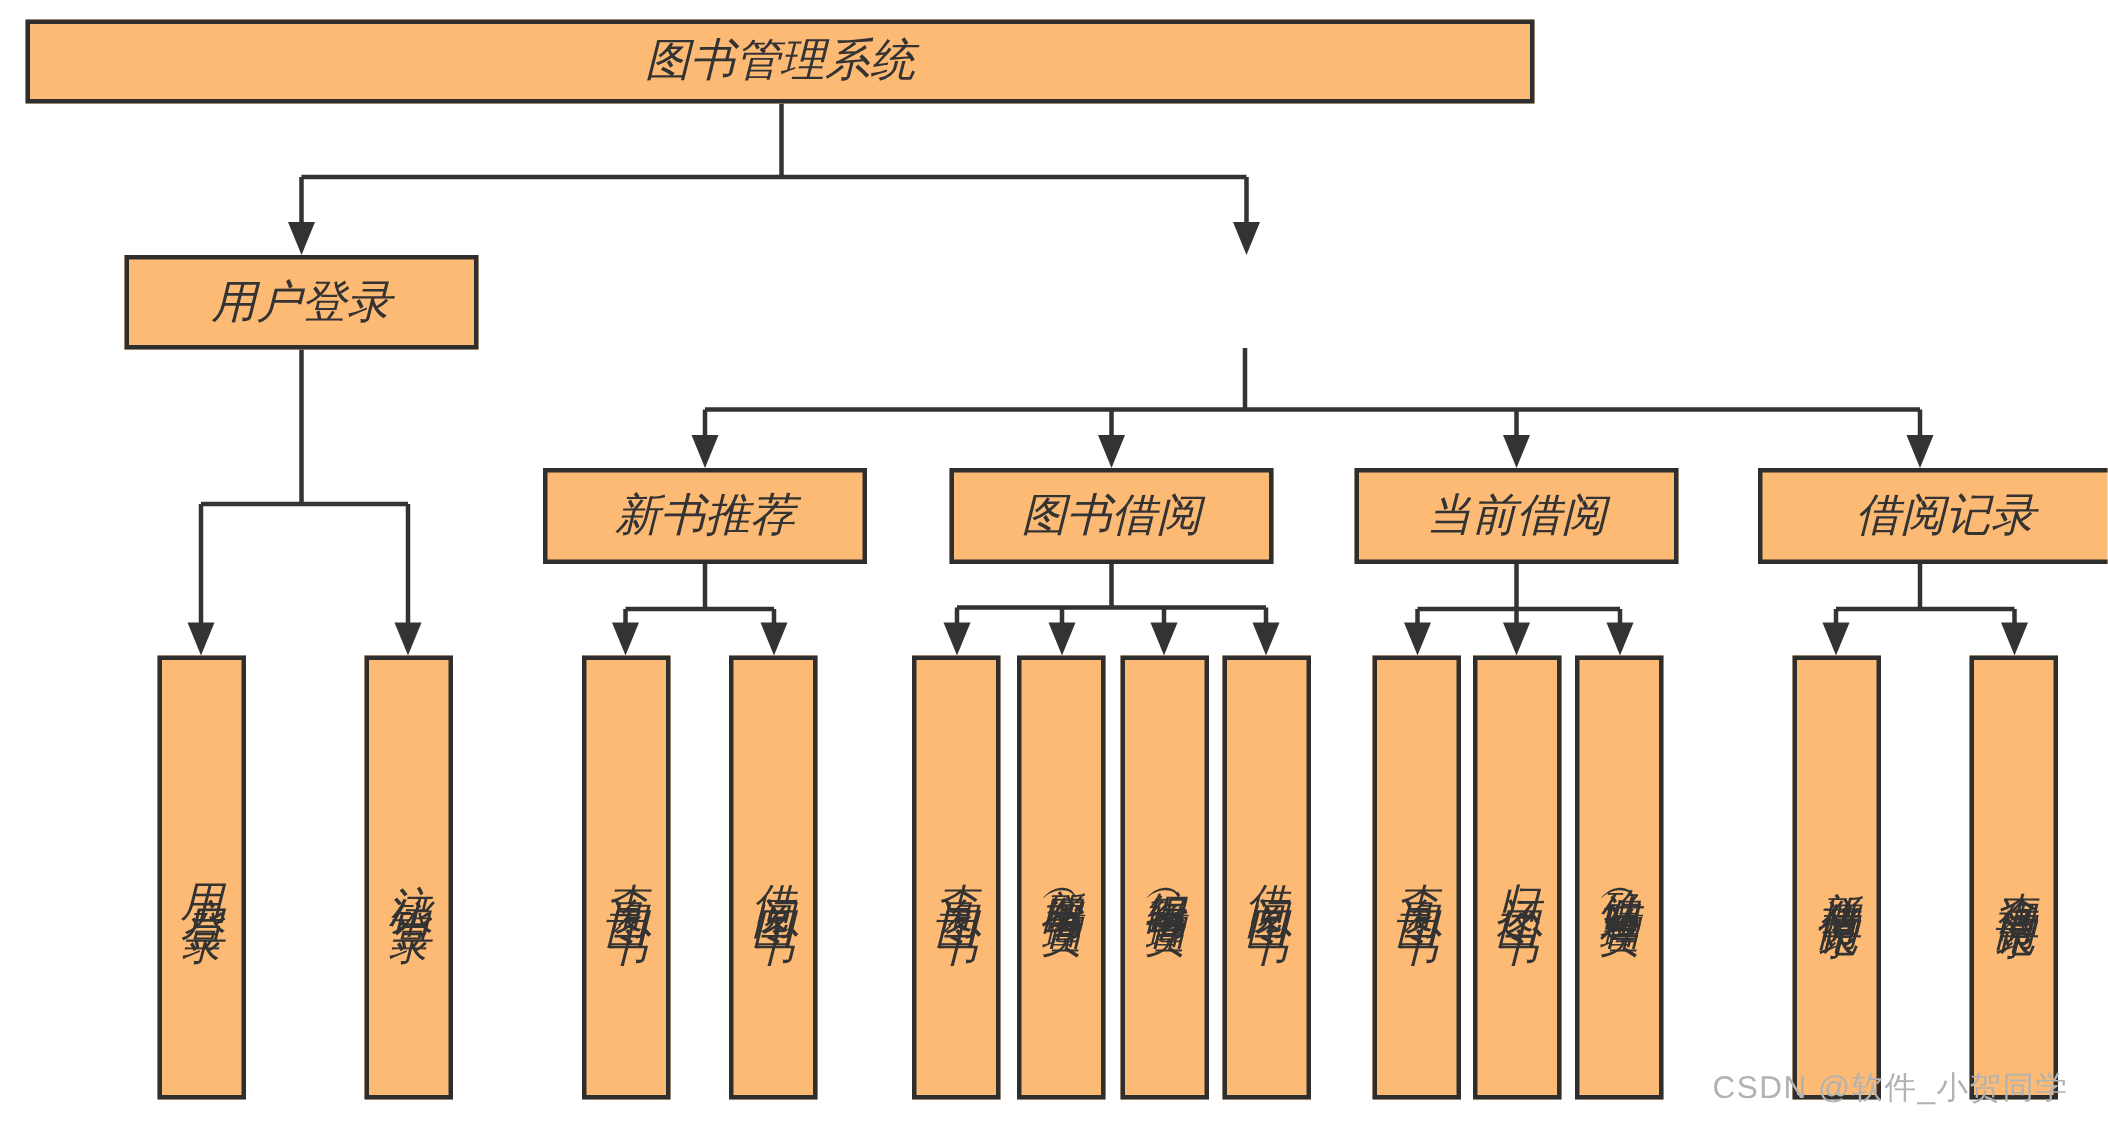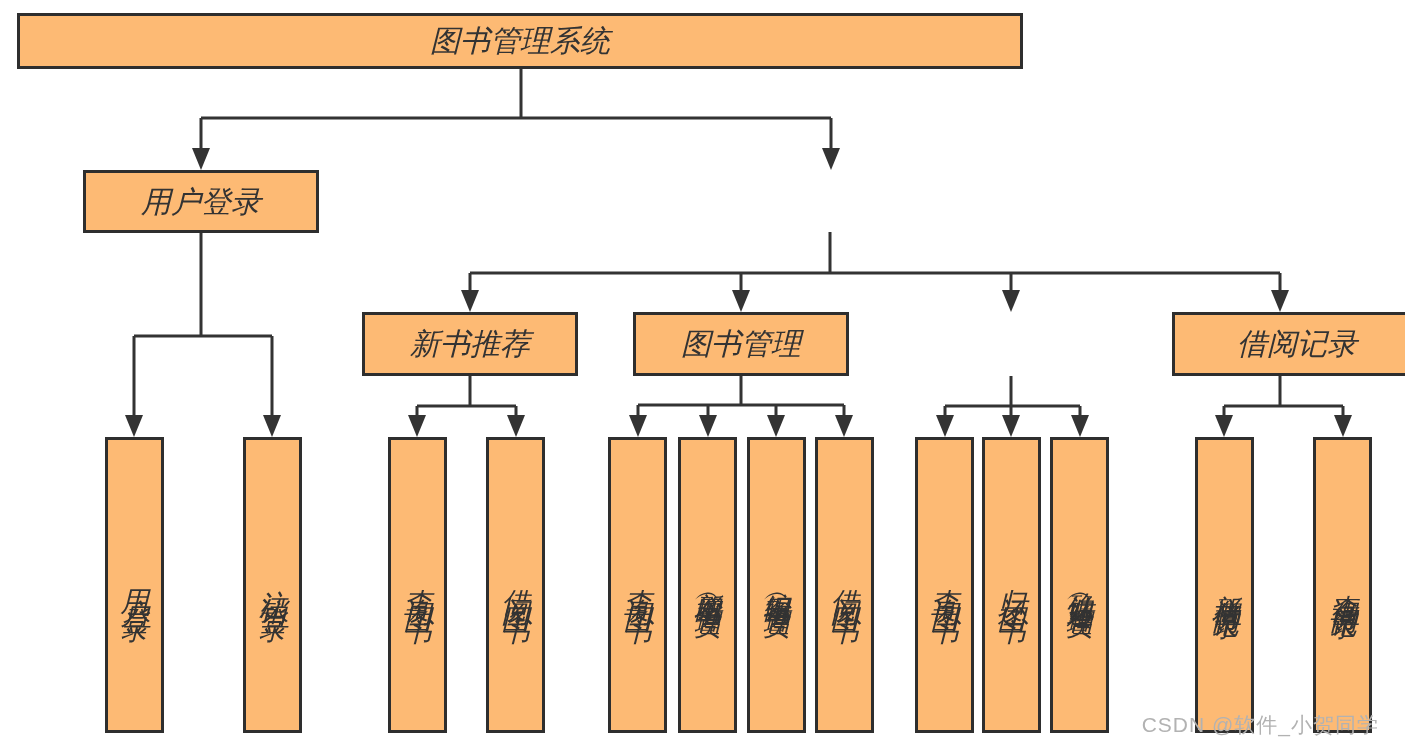--- a/index.html
+++ b/index.html
@@ -90,21 +90,22 @@
     <path d="M1280,376 V406 M1224,406 H1343 M1224,406 V419 M1343,406 V419"></path>
     <polygon points="1215,415 1233,415 1224,437"></polygon>
     <polygon points="1334,415 1352,415 1343,437"></polygon>
   </svg>
 
   <div class="box h" style="left:17px;top:13px;width:1006px;height:56px">图书管理系统</div>
 
   <div class="box h" style="left:83px;top:170px;width:236px;height:63px">用户登录</div>
 
   <div class="box h" style="left:362px;top:312px;width:216px;height:64px">新书推荐</div>
-  <div class="box h" style="left:633px;top:312px;width:216px;height:64px">图书管理</div>
+  <div class="box h" style="left:633px;top:312px;width:216px;height:64px">图书借阅</div>
+  <div class="box h" style="left:903px;top:312px;width:216px;height:64px">当前借阅</div>
   <div class="box h" style="left:1172px;top:312px;width:250px;height:64px">借阅记录</div>
 
   <div class="box v" style="left:105px">用户登录</div>
   <div class="box v" style="left:243px">注销登录</div>
 
   <div class="box v" style="left:388px">查询图书</div>
   <div class="box v" style="left:486px">借阅图书</div>
 
   <div class="box v" style="left:608px">查询图书</div>
   <div class="box v long" style="left:678px">新增图书（管理员）</div>

